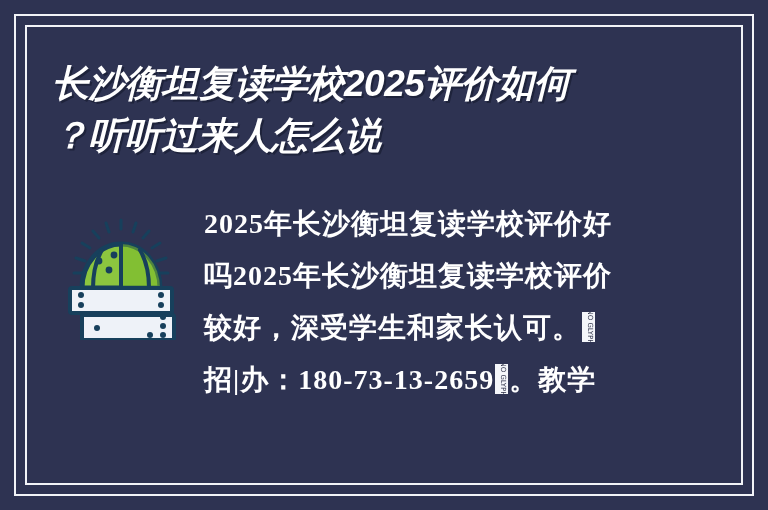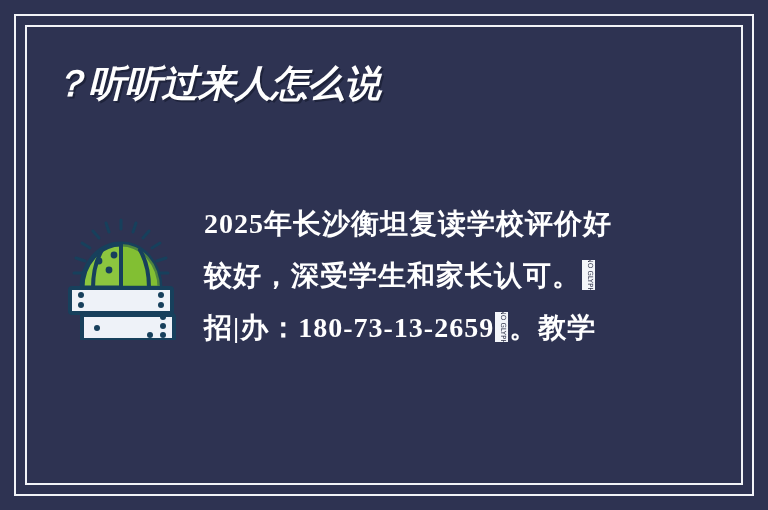--- a/index.html
+++ b/index.html
@@ -128,20 +128,21 @@
 </style>
 </head>
 <body>
 
 <div class="poster">
 
   <div class="frame-outer"></div>
   <div class="frame-inner"></div>
 
   <div class="headline">
+    <span class="headline-line">长沙衡坦复读学校2025评价如何</span>
     <span class="headline-line">？听听过来人怎么说</span>
   </div>
 
   <div class="content">
 
     <div class="illustration">
       <svg width="118" height="128" viewBox="0 0 118 128">
 
         <g stroke="#17405c" stroke-width="3" stroke-linecap="round">
           <line x1="59" y1="8" x2="59" y2="17"></line>
@@ -187,18 +188,19 @@
           <circle cx="101" cy="114" r="3"></circle>
           <circle cx="101" cy="123" r="3"></circle>
           <circle cx="88" cy="123" r="3"></circle>
           <circle cx="35" cy="116" r="3"></circle>
         </g>
       </svg>
     </div>
 
     <div class="body-copy">
       <span class="body-line">2025年长沙衡坦复读学校评价好</span>
+      <span class="body-line">吗2025年长沙衡坦复读学校评价</span>
       <span class="body-line"><span>较好，深受学生和家长认可。</span><i class="tofu"></i></span>
       <span class="body-line"><span>招|办：180-73-13-2659</span><i class="tofu"></i><span>。教学</span></span>
     </div>
 
   </div>
 </div>
 
 </body></html>

